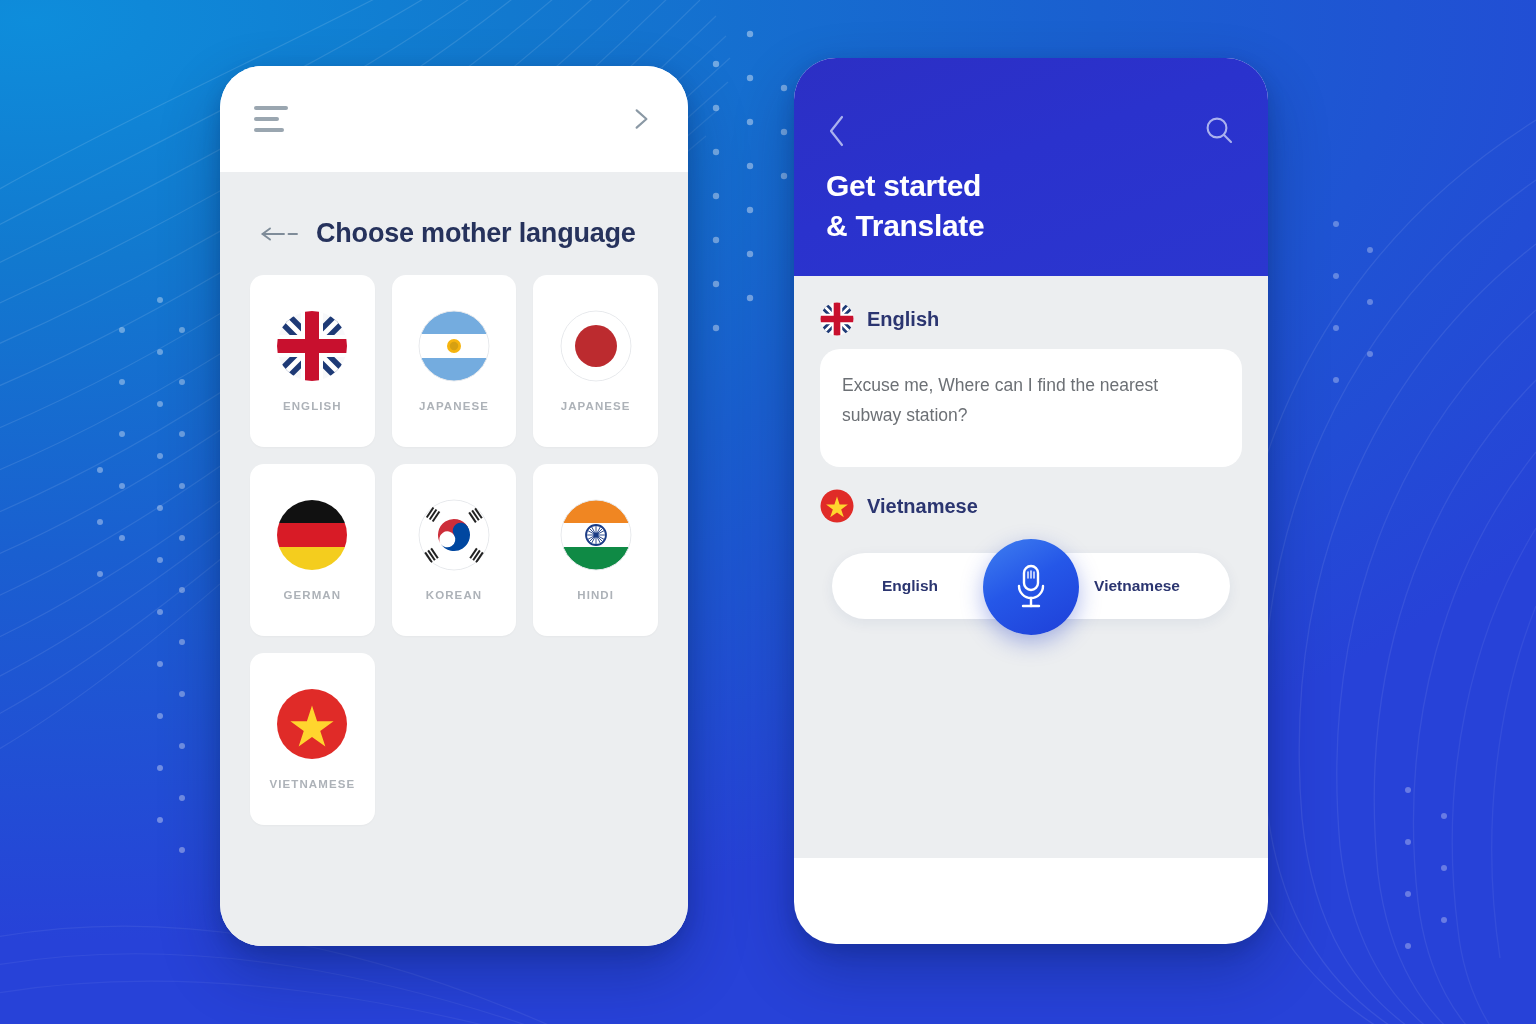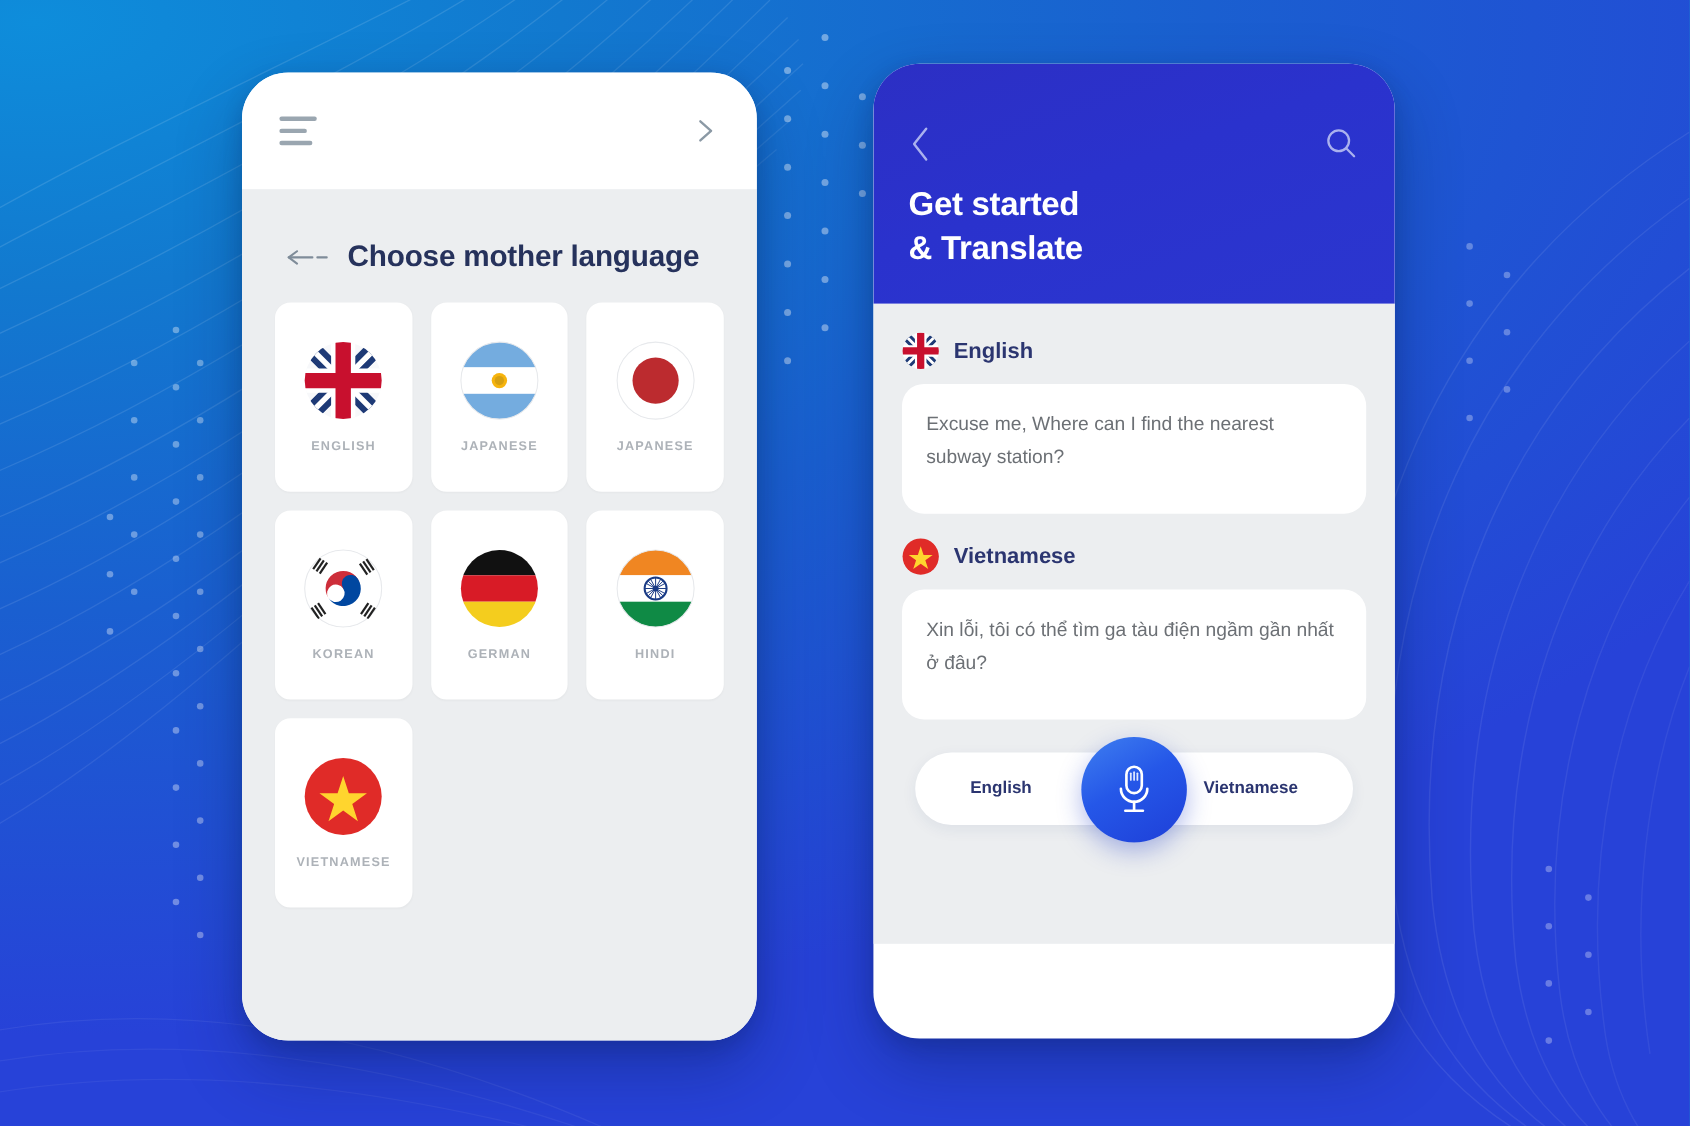--- a/index.html
+++ b/index.html
@@ -277,20 +277,38 @@
             <circle cx="36" cy="36" r="35" fill="#ffffff" stroke="#e7e9ec" stroke-width="1"></circle>
             <circle cx="36" cy="36" r="21" fill="#bc2b2f"></circle>
           </svg>
         </div>
         <div class="lang-name">JAPANESE</div>
       </div>
 
       <div class="lang-card">
         <div class="flag">
           <svg viewBox="0 0 72 72" width="72" height="72">
+            <defs>
+                <clipPath id="cDE">
+                  <circle cx="36" cy="36" r="35"></circle>
+                </clipPath>
+              </defs>
+            <g clip-path="url(#cDE)">
+              <rect width="72" height="24" fill="#111111"></rect>
+              <rect y="24" width="72" height="24" fill="#d81b26"></rect>
+              <rect y="48" width="72" height="24" fill="#f4cd1e"></rect>
+            </g>
+          </svg>
+        </div>
+        <div class="lang-name">GERMAN</div>
+      </div>
+
+      <div class="lang-card">
+        <div class="flag">
+          <svg viewBox="0 0 72 72" width="72" height="72">
             <circle cx="36" cy="36" r="35" fill="#fff" stroke="#e7e9ec" stroke-width="1"></circle>
             <g transform="rotate(-33 36 36)">
               <path d="M20 36 a8 8 0 0 1 16 0 a8 8 0 0 0 16 0 a16 16 0 0 0 -32 0Z" fill="#cd2e3a"></path>
               <path d="M20 36 a8 8 0 0 0 16 0 a8 8 0 0 1 16 0 a16 16 0 0 1 -32 0Z" fill="#0047a0"></path>
             </g>
             <g fill="#222">
               <g transform="rotate(-56 14 16)">
                 <rect x="9" y="12" width="12" height="2"></rect>
                   <rect x="9" y="15.6" width="12" height="2"></rect>
                   <rect x="9" y="19.2" width="12" height="2"></rect>
@@ -309,38 +327,20 @@
                 <rect x="52" y="52" width="12" height="2"></rect>
                   <rect x="52" y="55.6" width="12" height="2"></rect>
                   <rect x="52" y="59.2" width="12" height="2"></rect>
               </g>
             </g>
           </svg>
         </div>
         <div class="lang-name">KOREAN</div>
       </div>
 
-      <div class="lang-card">
-        <div class="flag">
-          <svg viewBox="0 0 72 72" width="72" height="72">
-            <defs>
-                <clipPath id="cDE">
-                  <circle cx="36" cy="36" r="35"></circle>
-                </clipPath>
-              </defs>
-            <g clip-path="url(#cDE)">
-              <rect width="72" height="24" fill="#111111"></rect>
-              <rect y="24" width="72" height="24" fill="#d81b26"></rect>
-              <rect y="48" width="72" height="24" fill="#f4cd1e"></rect>
-            </g>
-          </svg>
-        </div>
-        <div class="lang-name">GERMAN</div>
-      </div>
-
 
       <div class="lang-card">
         <div class="flag">
           <svg viewBox="0 0 72 72" width="72" height="72">
             <defs>
                 <clipPath id="cIN">
                   <circle cx="36" cy="36" r="35"></circle>
                 </clipPath>
               </defs>
             <g clip-path="url(#cIN)">
@@ -427,21 +427,20 @@
 
     <div class="sec-head">
       <div class="sec-flag">
         <svg viewBox="0 0 34 34" width="34" height="34">
           <circle cx="17" cy="17" r="16.5" fill="#e02b28"></circle>
           <path d="M17 7.6 l2.6 7.9 8.3 0 -6.7 4.9 2.6 7.9 -6.8-4.9 -6.8 4.9 2.6-7.9 -6.7-4.9 8.3 0Z" fill="#ffd52e"></path>
         </svg>
       </div>
       <div class="sec-label">Vietnamese</div>
     </div>
-    <div class="text-card">Xin lỗi, tôi có thể tìm ga tàu điện ngầm gần nhất ở đâu?</div>
 
     <div class="switch-wrap">
       <div class="switch-bar">
         <div class="sw-lang">English</div>
         <div class="sw-lang">Vietnamese</div>
       </div>
       <div class="mic-btn">
         <svg width="42" height="52" viewBox="0 0 42 52">
           <rect x="14" y="5" width="14" height="24" rx="7" fill="none" stroke="#fff" stroke-width="2.4"></rect>
           <g stroke="#dfe7ff" stroke-width="1.6" stroke-linecap="round">

